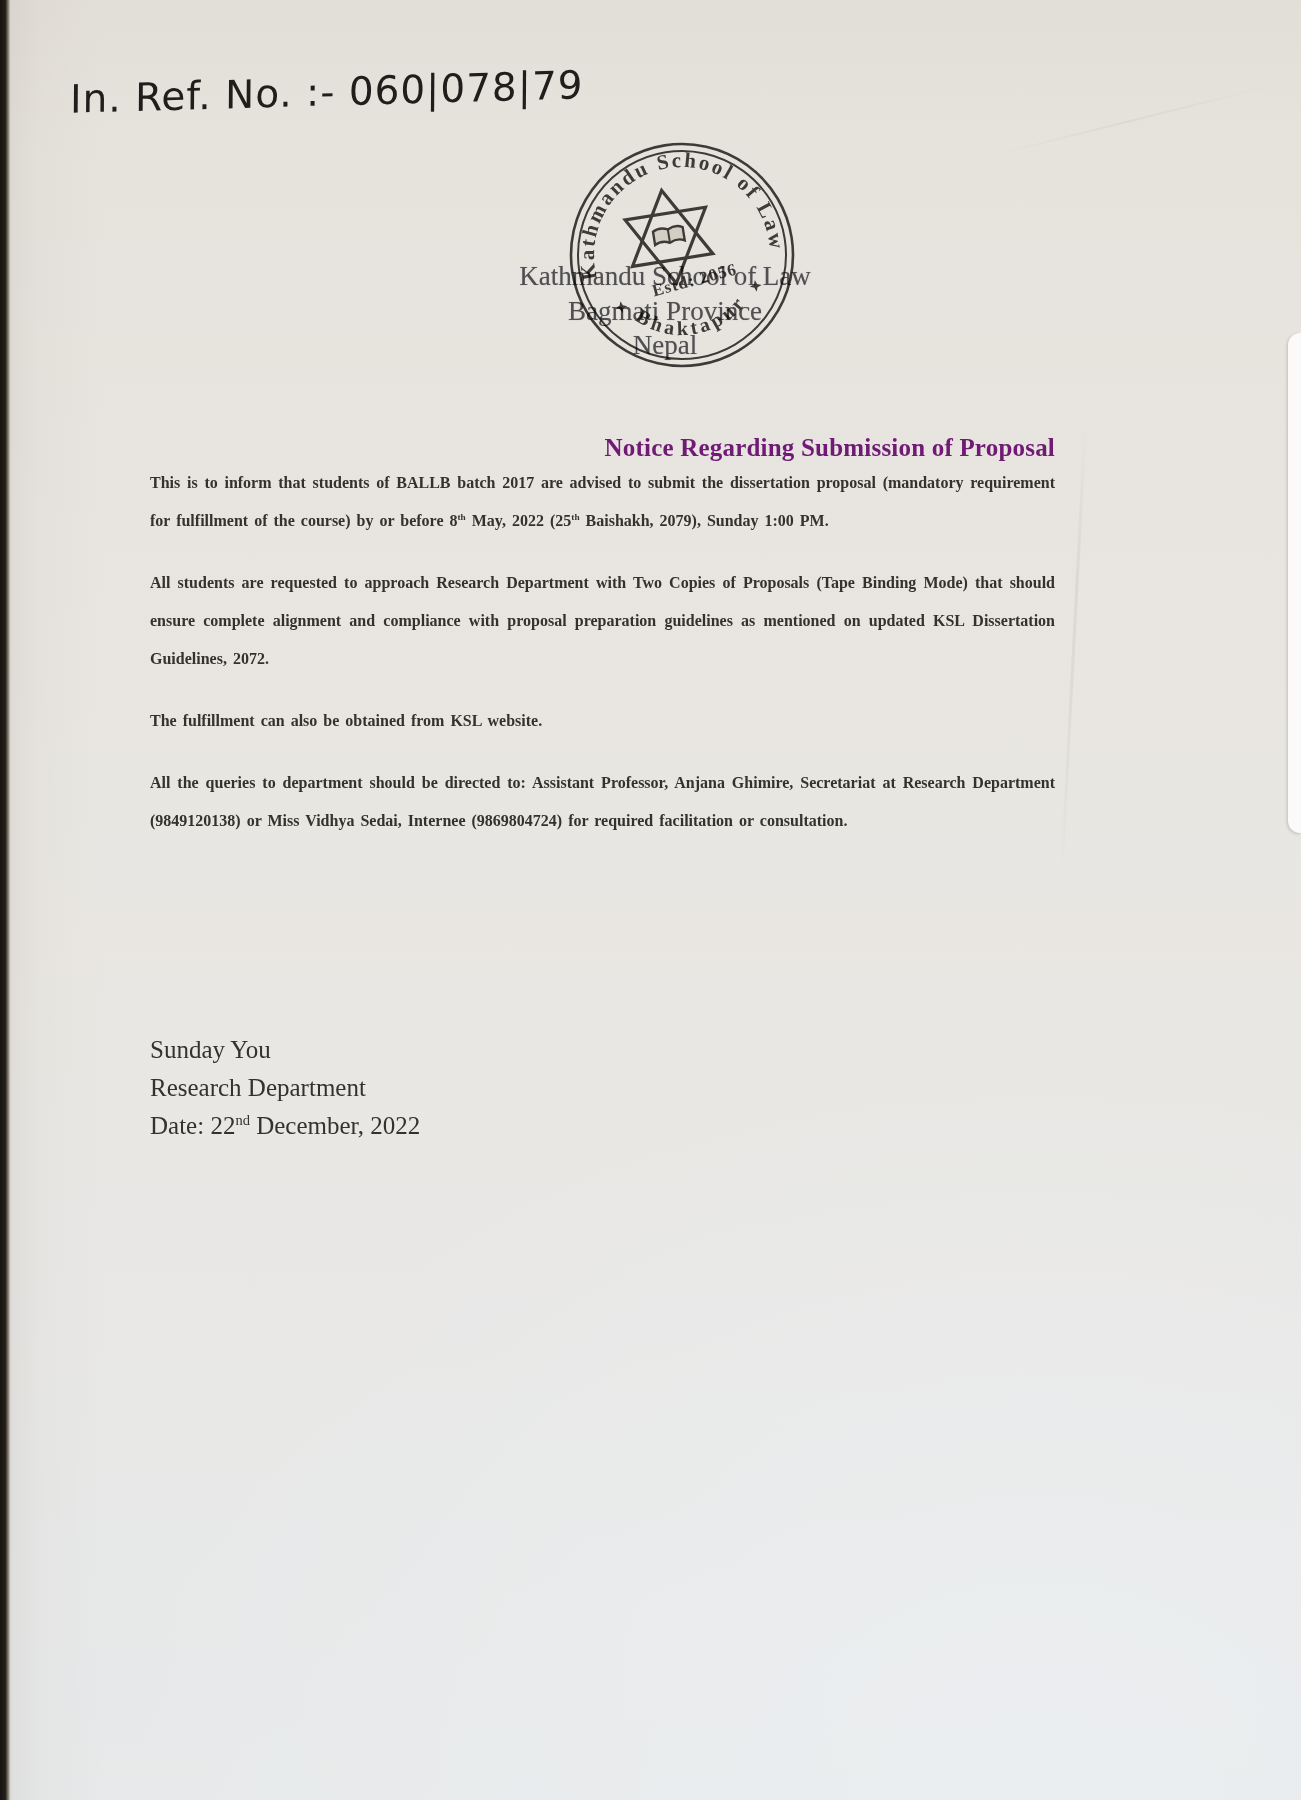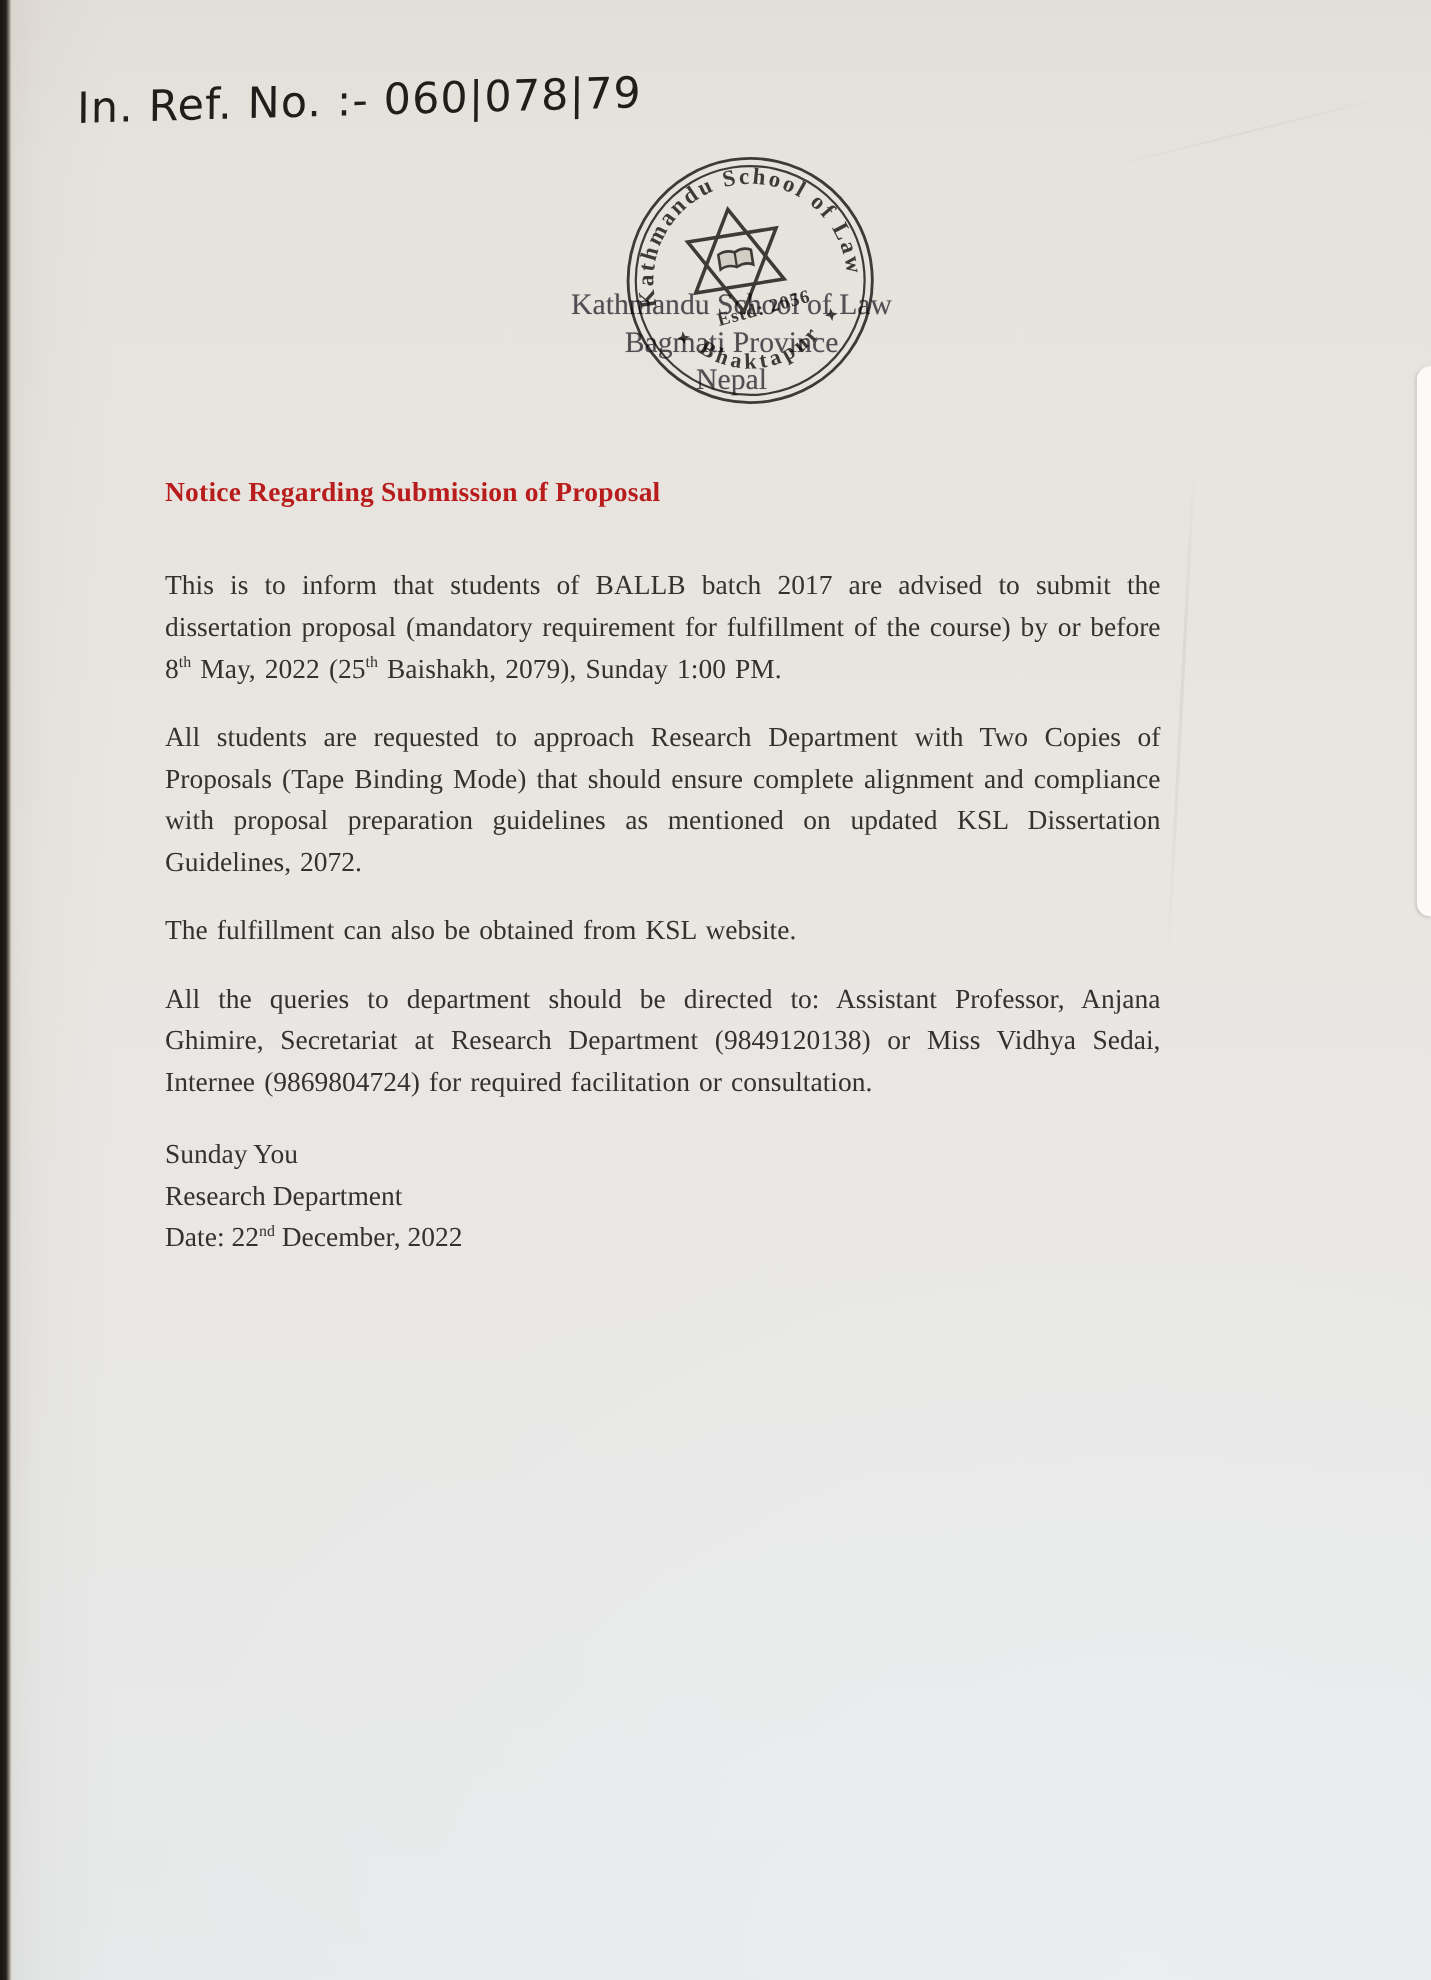--- a/index.html
+++ b/index.html
@@ -39,26 +39,26 @@
   }
   .stamp{
     position:absolute;left:562px;top:135px;width:240px;height:240px;
     transform:rotate(-9deg);
     mix-blend-mode:multiply;opacity:0.88;
   }
   .stamp text{fill:#2a2624;}
   .stamp .ring{stroke:#2a2624;fill:none;}
   .notice-title{
     position:absolute;left:150px;top:434px;width:905px;
-    text-align:left;font-weight:bold;font-size:25px;color:#b91c1c;
+    text-align:right;font-weight:bold;font-size:25px;color:#701a75;
     letter-spacing:0.2px;
   }
   .body-text{
-    position:absolute;left:150px;top:514px;width:905px;
-    color:#34322e;font-size:25px;
+    position:absolute;left:150px;top:464px;width:905px;
+    color:#34322e;font-size:16px;font-weight:bold;
   }
   .body-text p{
     margin:0 0 24px 0;line-height:38px;
     text-align:justify;text-align-last:left;
     word-spacing:2px;
   }
   sup{font-size:0.58em;line-height:0;vertical-align:super;text-align:center;}
   .closing{
     position:absolute;left:150px;top:1031px;width:600px;
     color:#34322e;font-size:25px;line-height:38px;

